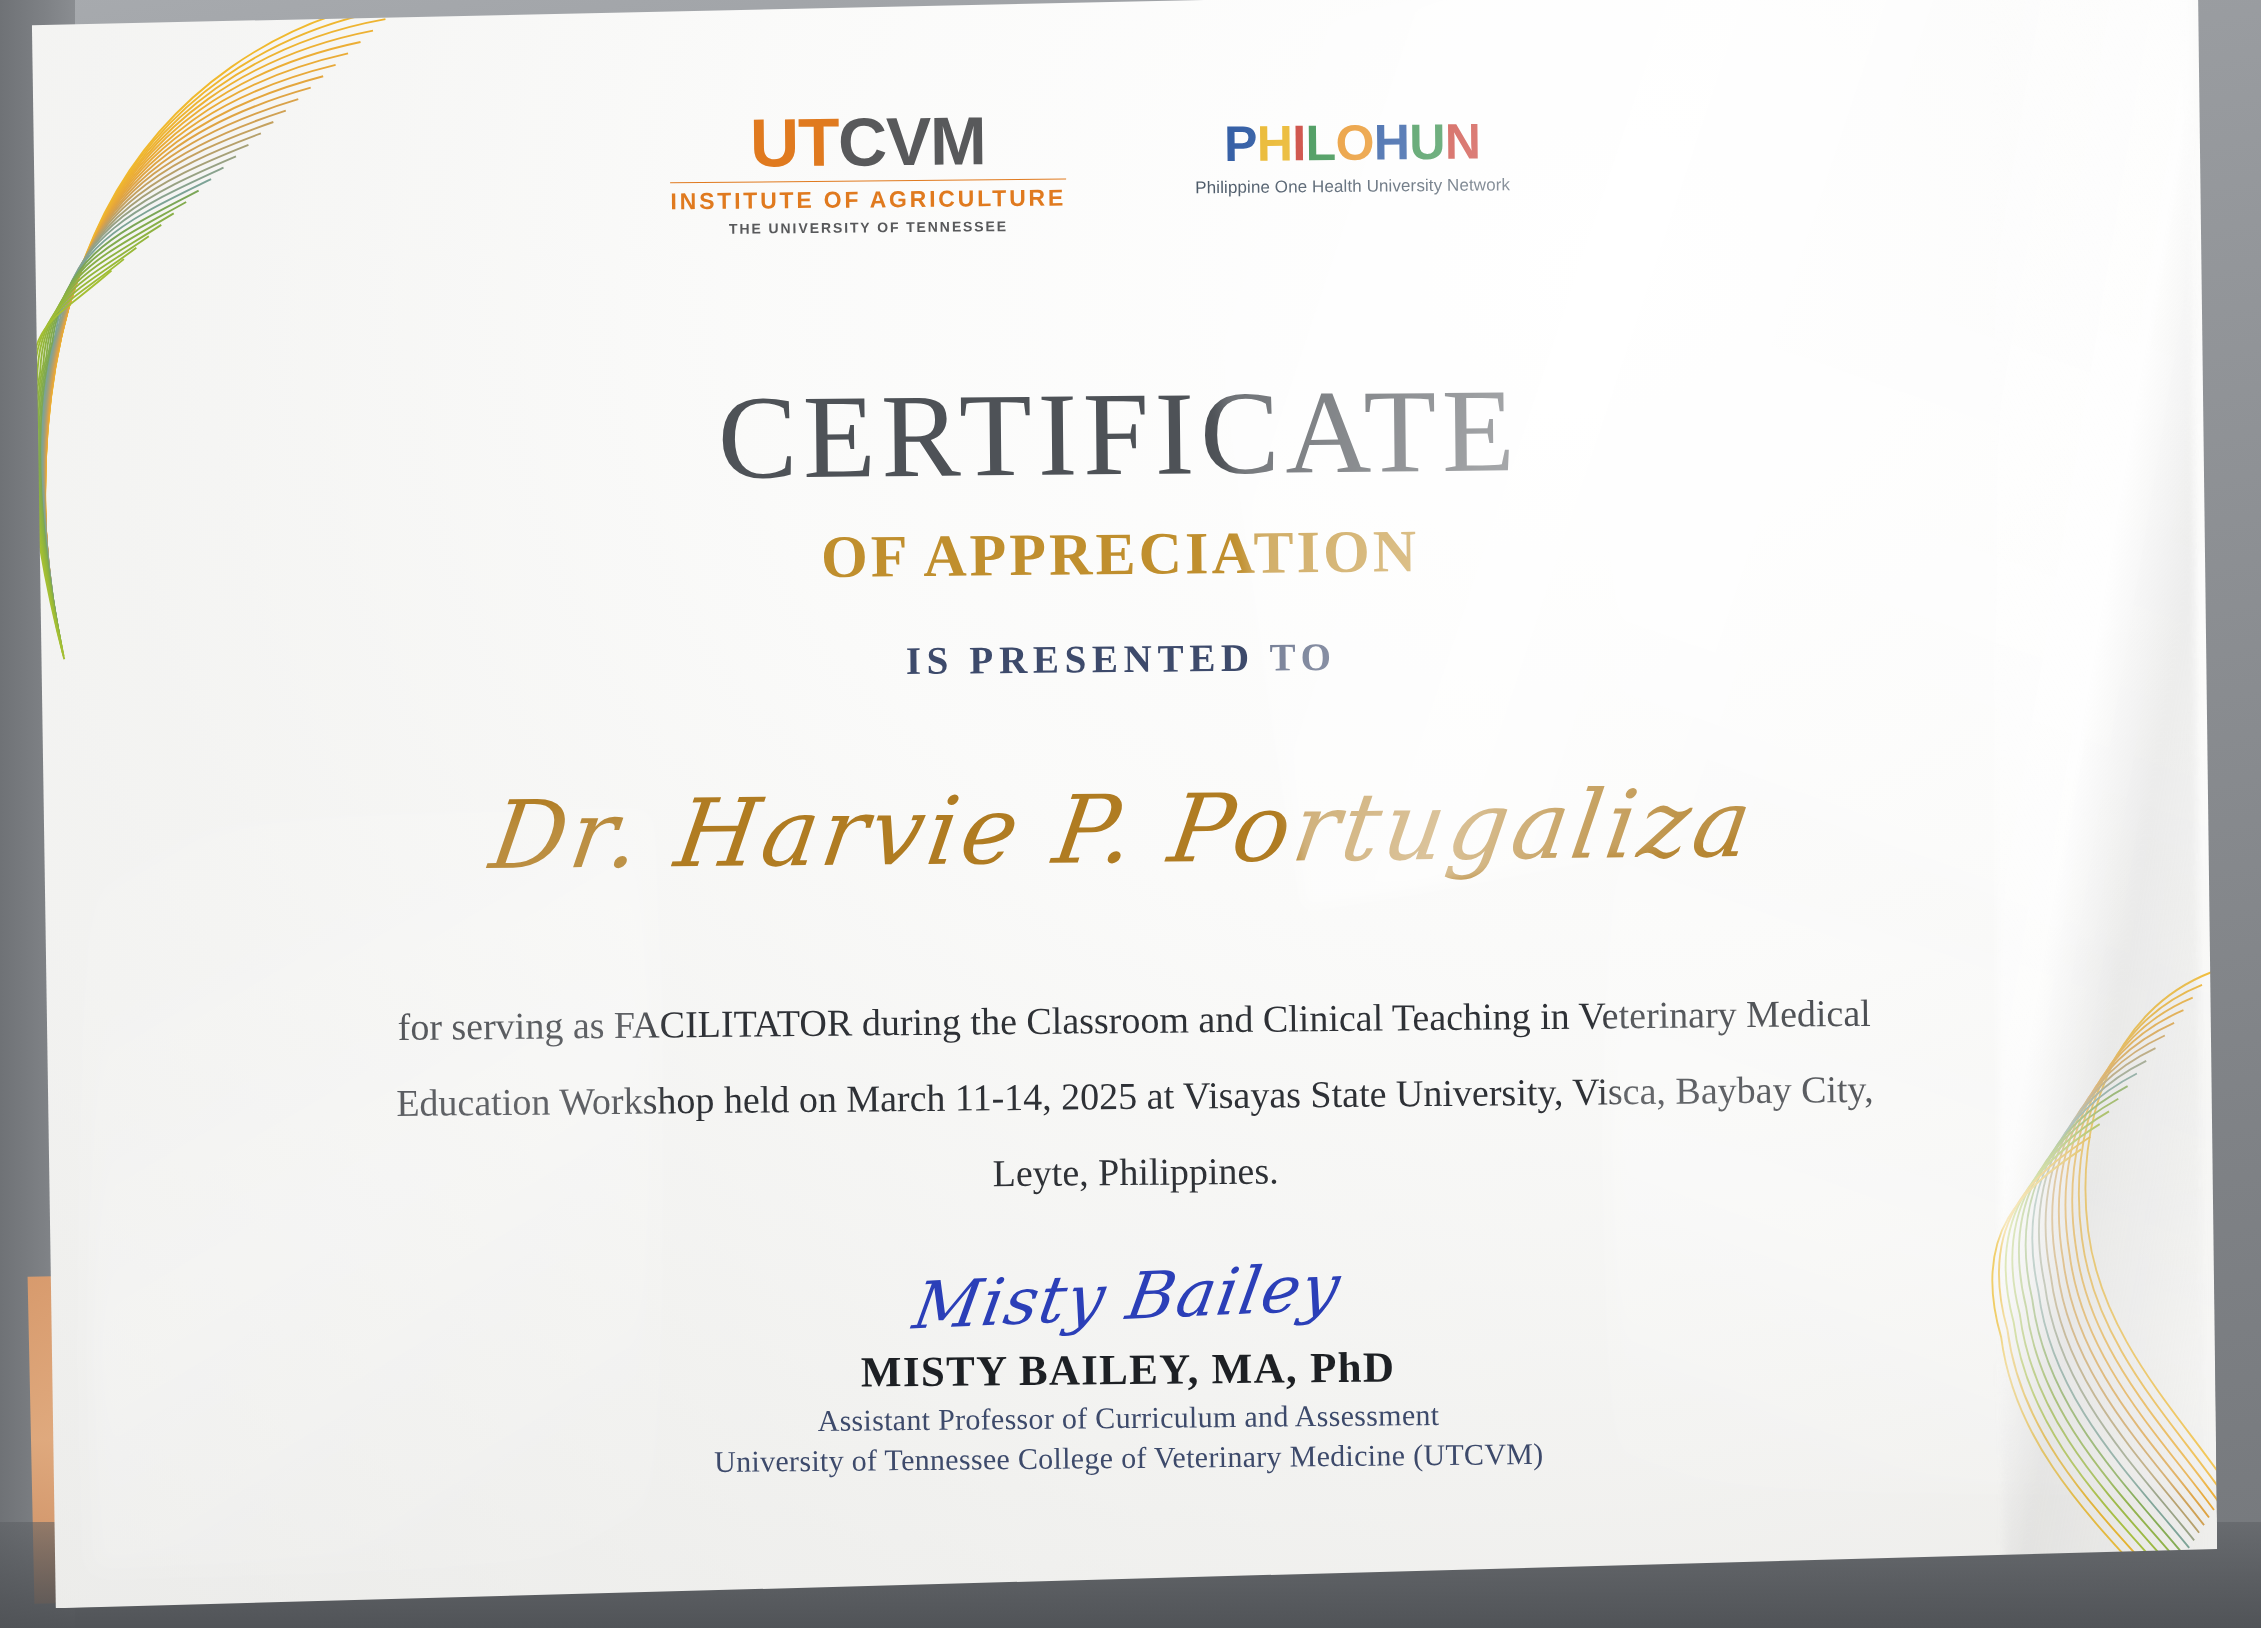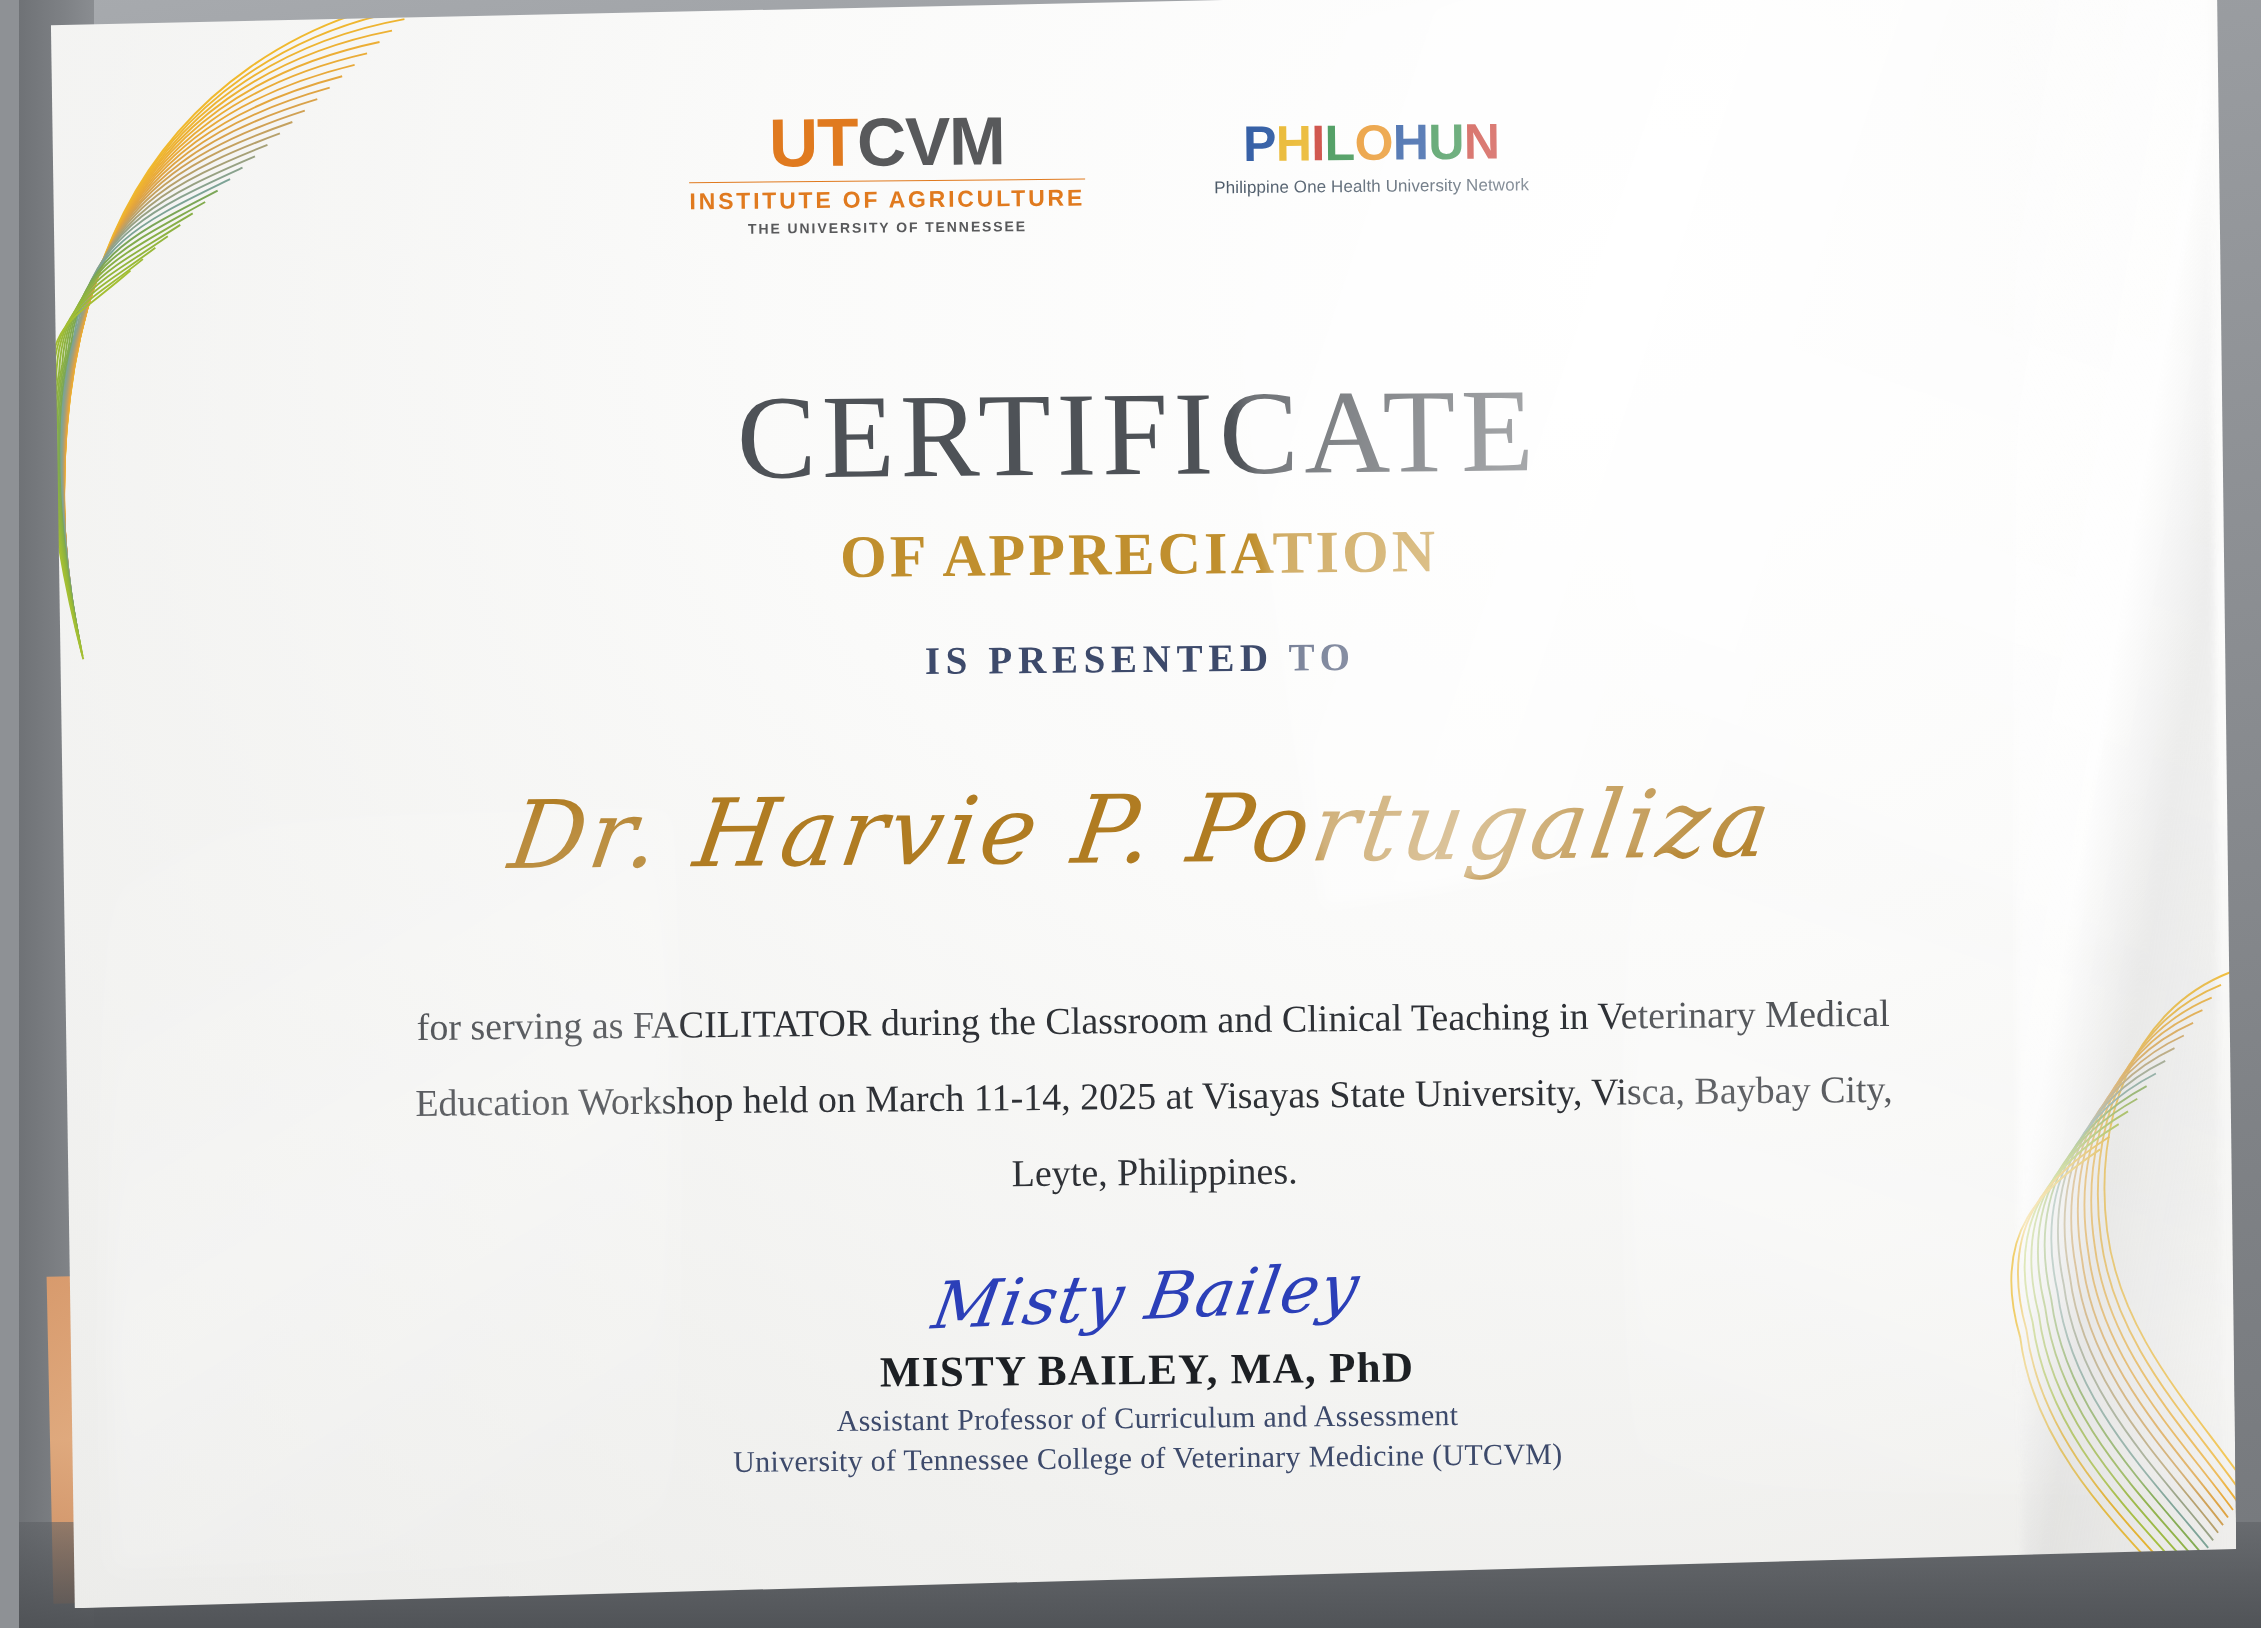--- a/index.html
+++ b/index.html
@@ -14,21 +14,20 @@
     font-family: "Liberation Serif", serif;
     position: relative;
   }
 
   
   #scene {
     position: absolute;
     inset: 0;
     background:
       linear-gradient(170deg, #a7aaae 0%, #9a9da1 18%, #8d9094 45%, #7f8286 75%, #75787c 100%);
-    margin-left: 19px;
   }
   #desk-shadow-left {
     position: absolute;
     left: 0; top: 0; width: 75px; height: 1629px;
     background: linear-gradient(90deg, #6f7276 0%, #7e8185 60%, #8a8d91 100%);
   }
   #desk-bottom {
     position: absolute;
     left: 0; bottom: 0; width: 2261px; height: 107px;
     background: linear-gradient(180deg, rgba(92,95,99,0.55) 0%, rgba(78,81,85,0.95) 100%);

